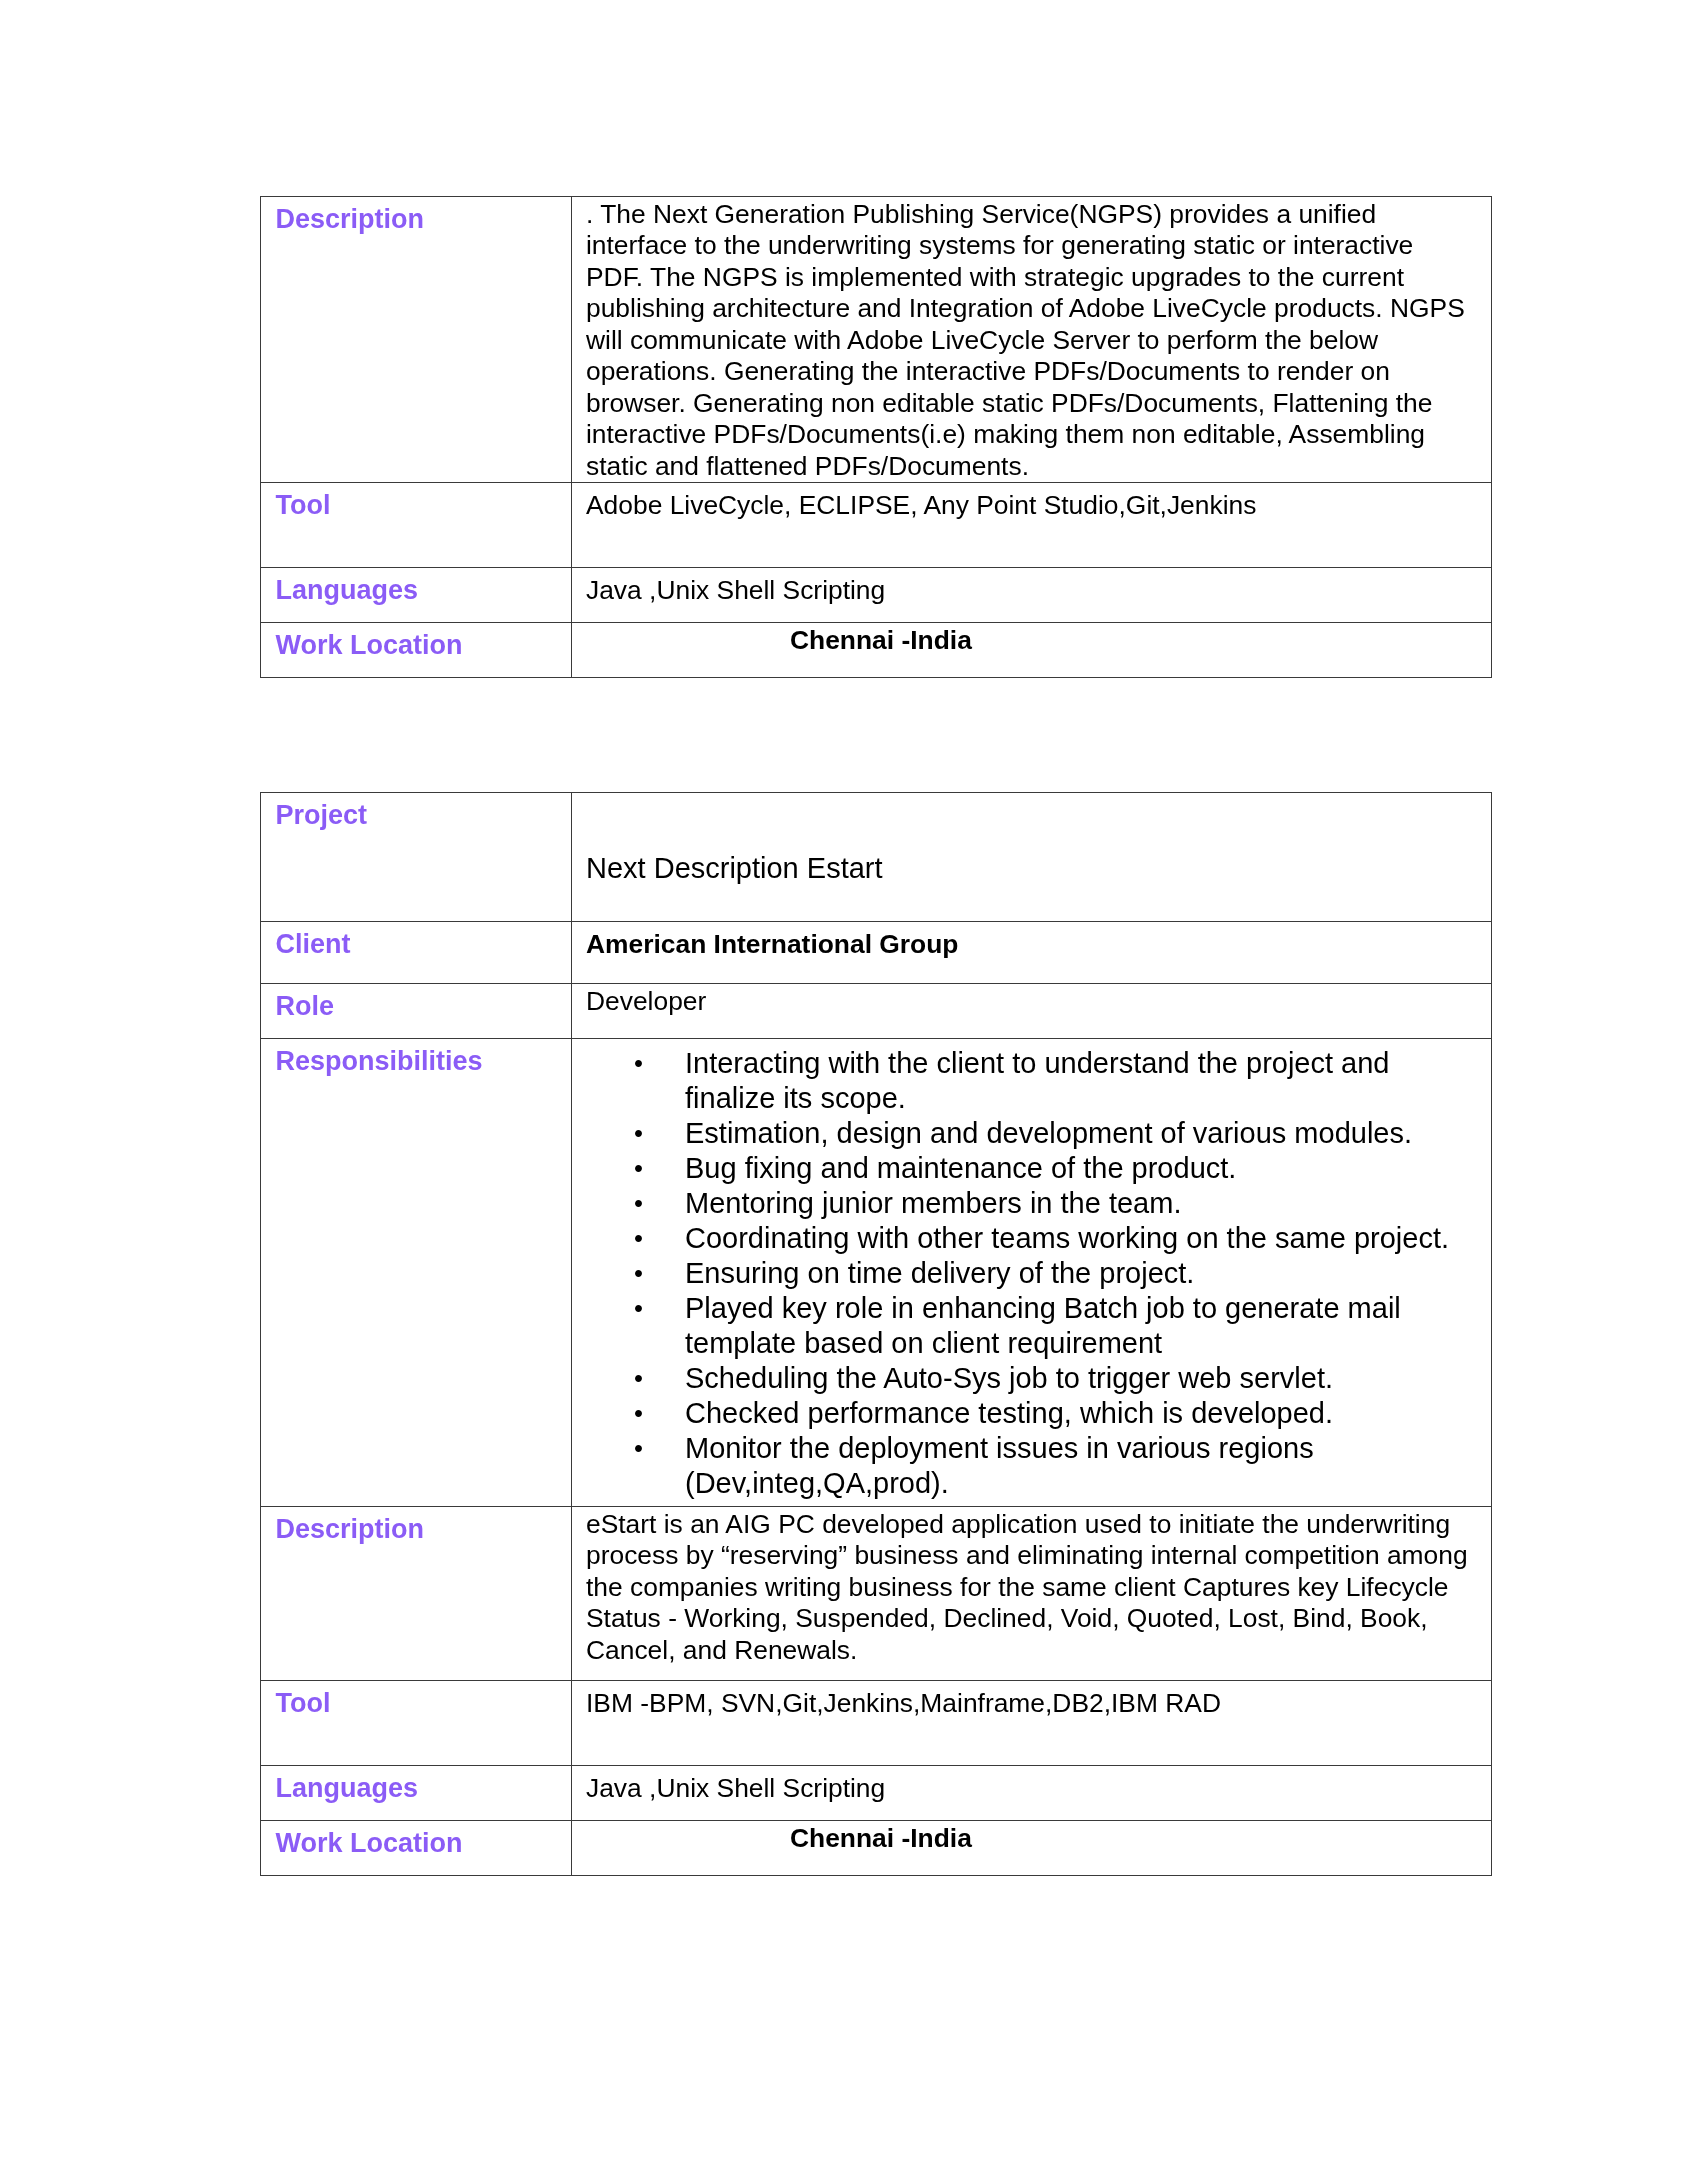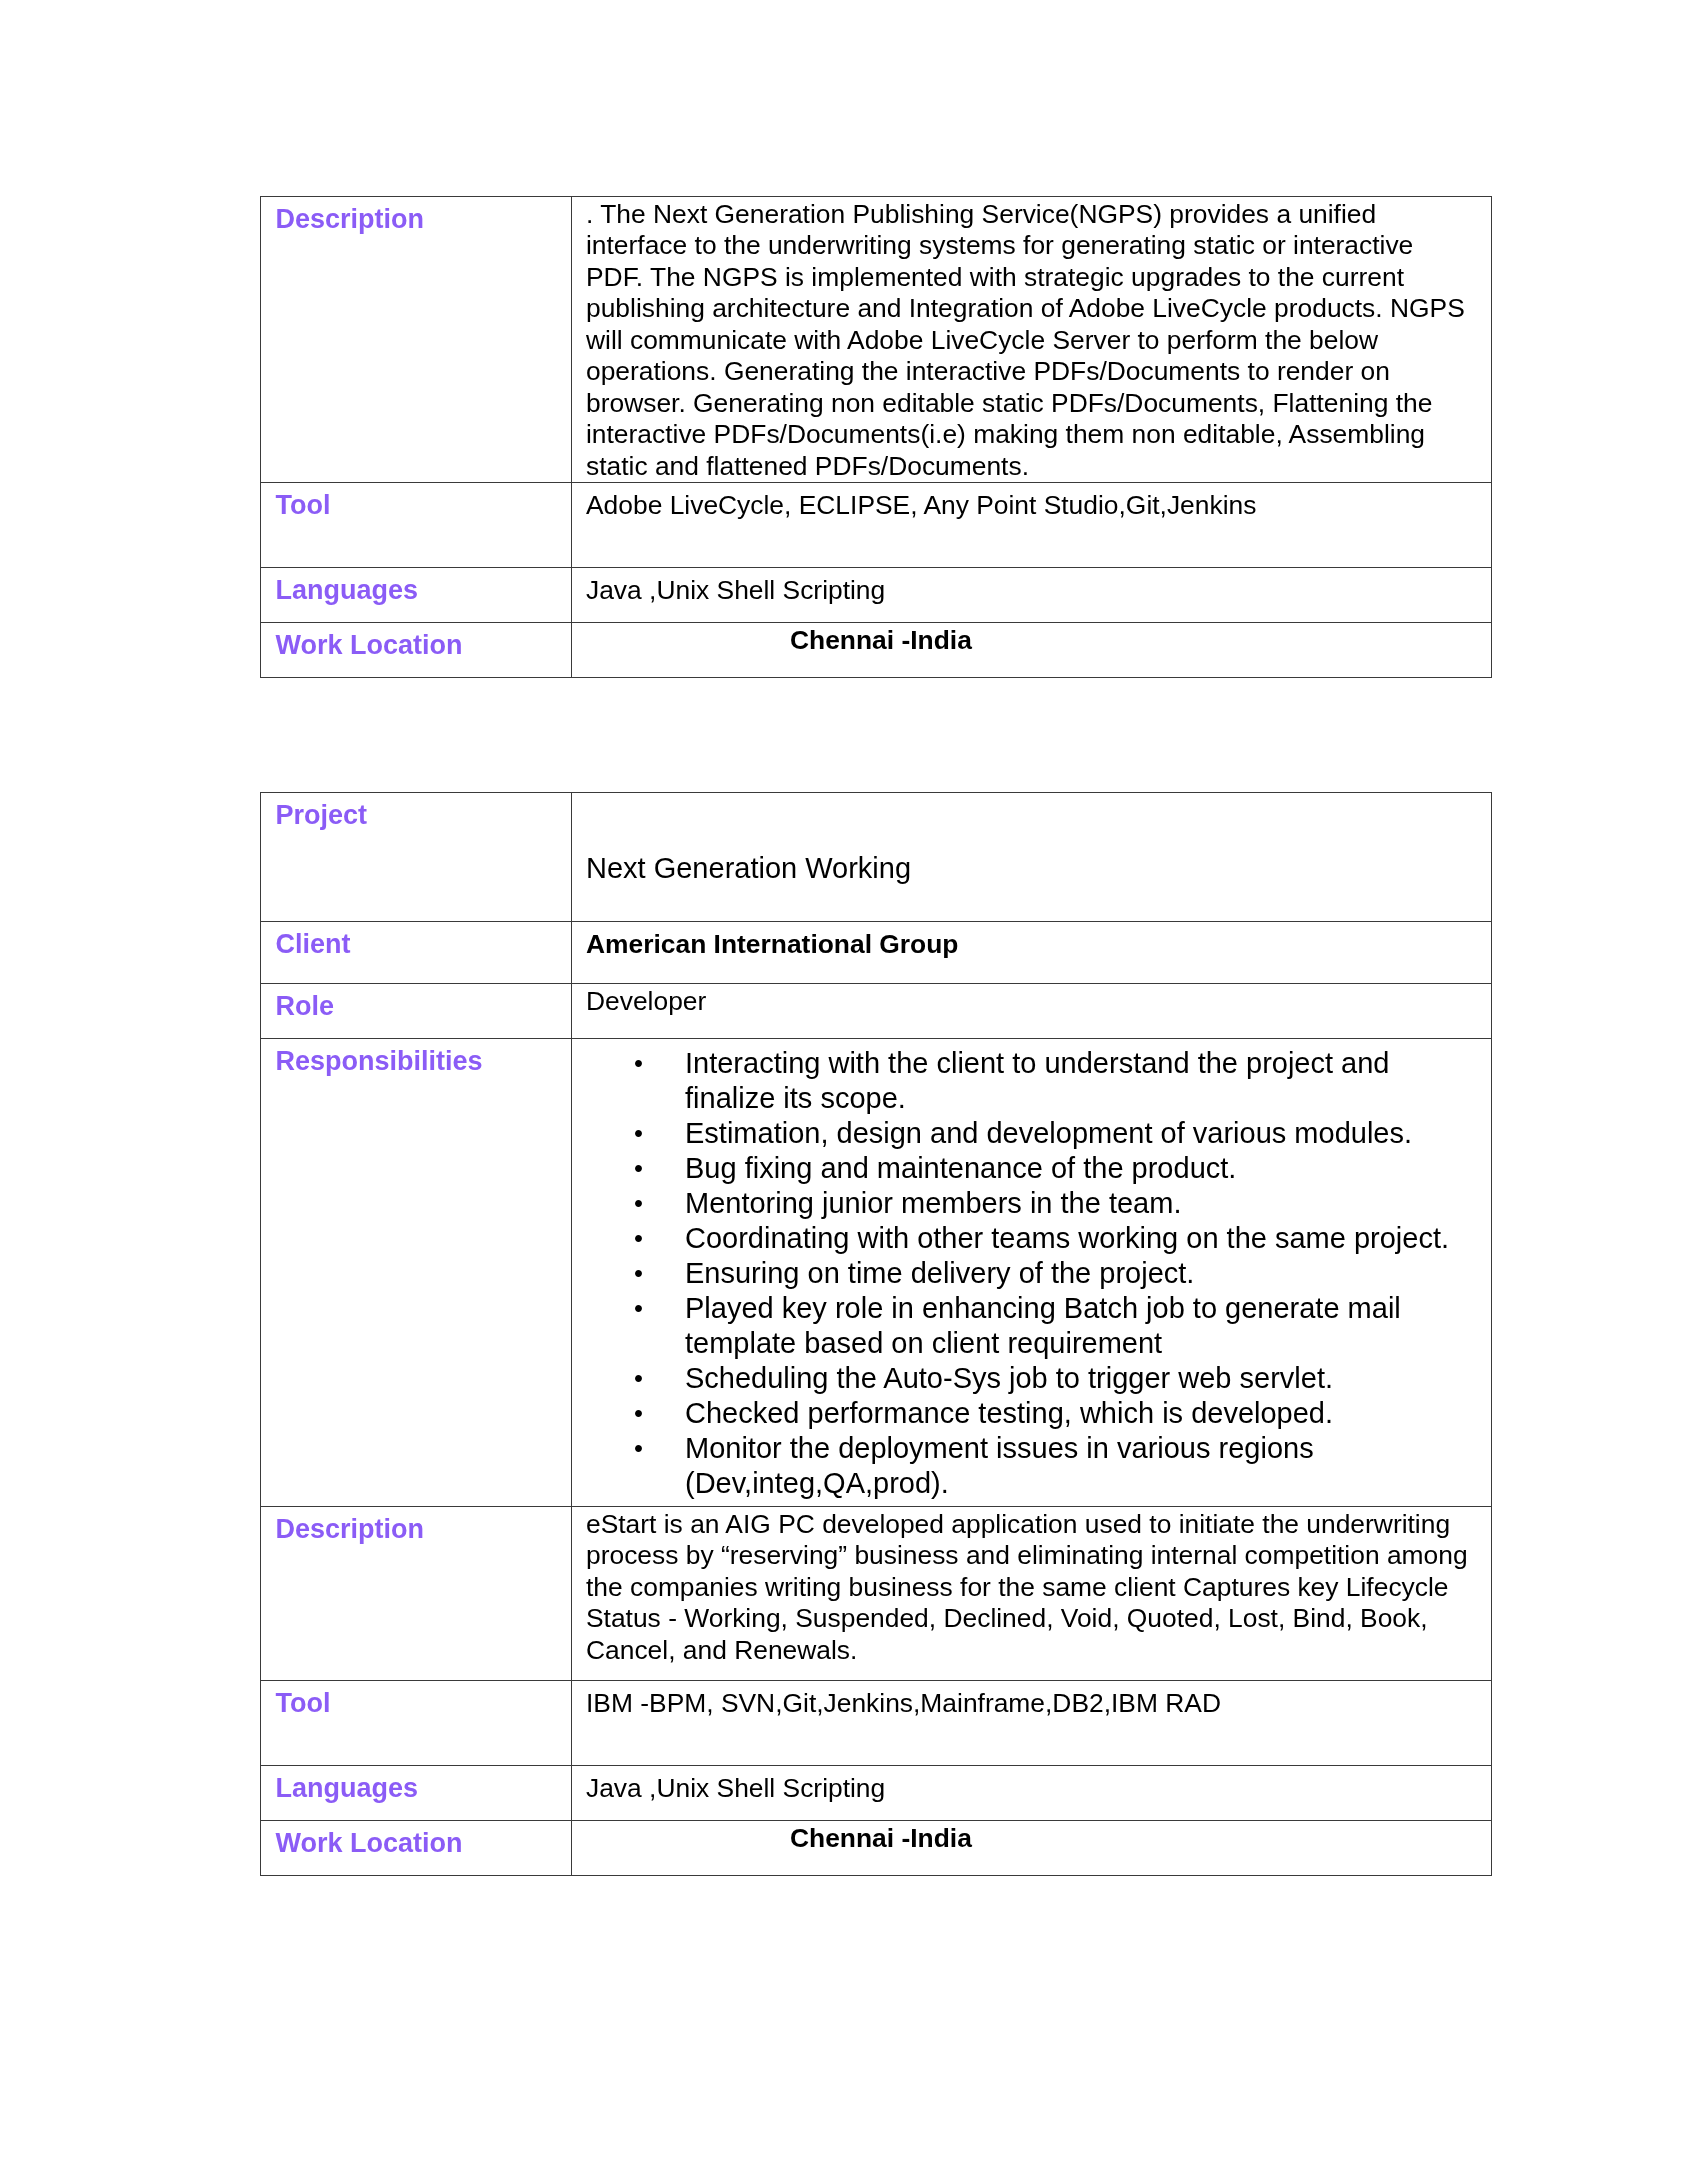--- a/index.html
+++ b/index.html
@@ -38,21 +38,21 @@
     <td class="label">Work Location</td>
     <td class="value" style="padding-top:1.7px !important;"><span class="center-bold">Chennai -India</span></td>
   </tr>
 </tbody>
   </table>
 
 <table class="proj" id="t2">
   <tbody>
       <tr style="height:129px;">
     <td class="label">Project</td>
-    <td class="value" style="padding-top:60px !important; font-size:29px;">Next Generation Working</td>
+    <td class="value" style="padding-top:60px !important; font-size:29px;">Next Description Estart</td>
   </tr>
   <tr style="height:62px;">
     <td class="label">Client</td>
     <td class="value bold" style="padding-top:6.8px !important;">American International Group</td>
   </tr>
   <tr style="height:55px;">
     <td class="label">Role</td>
     <td class="value">Developer</td>
   </tr>
   <tr style="height:468px;">

